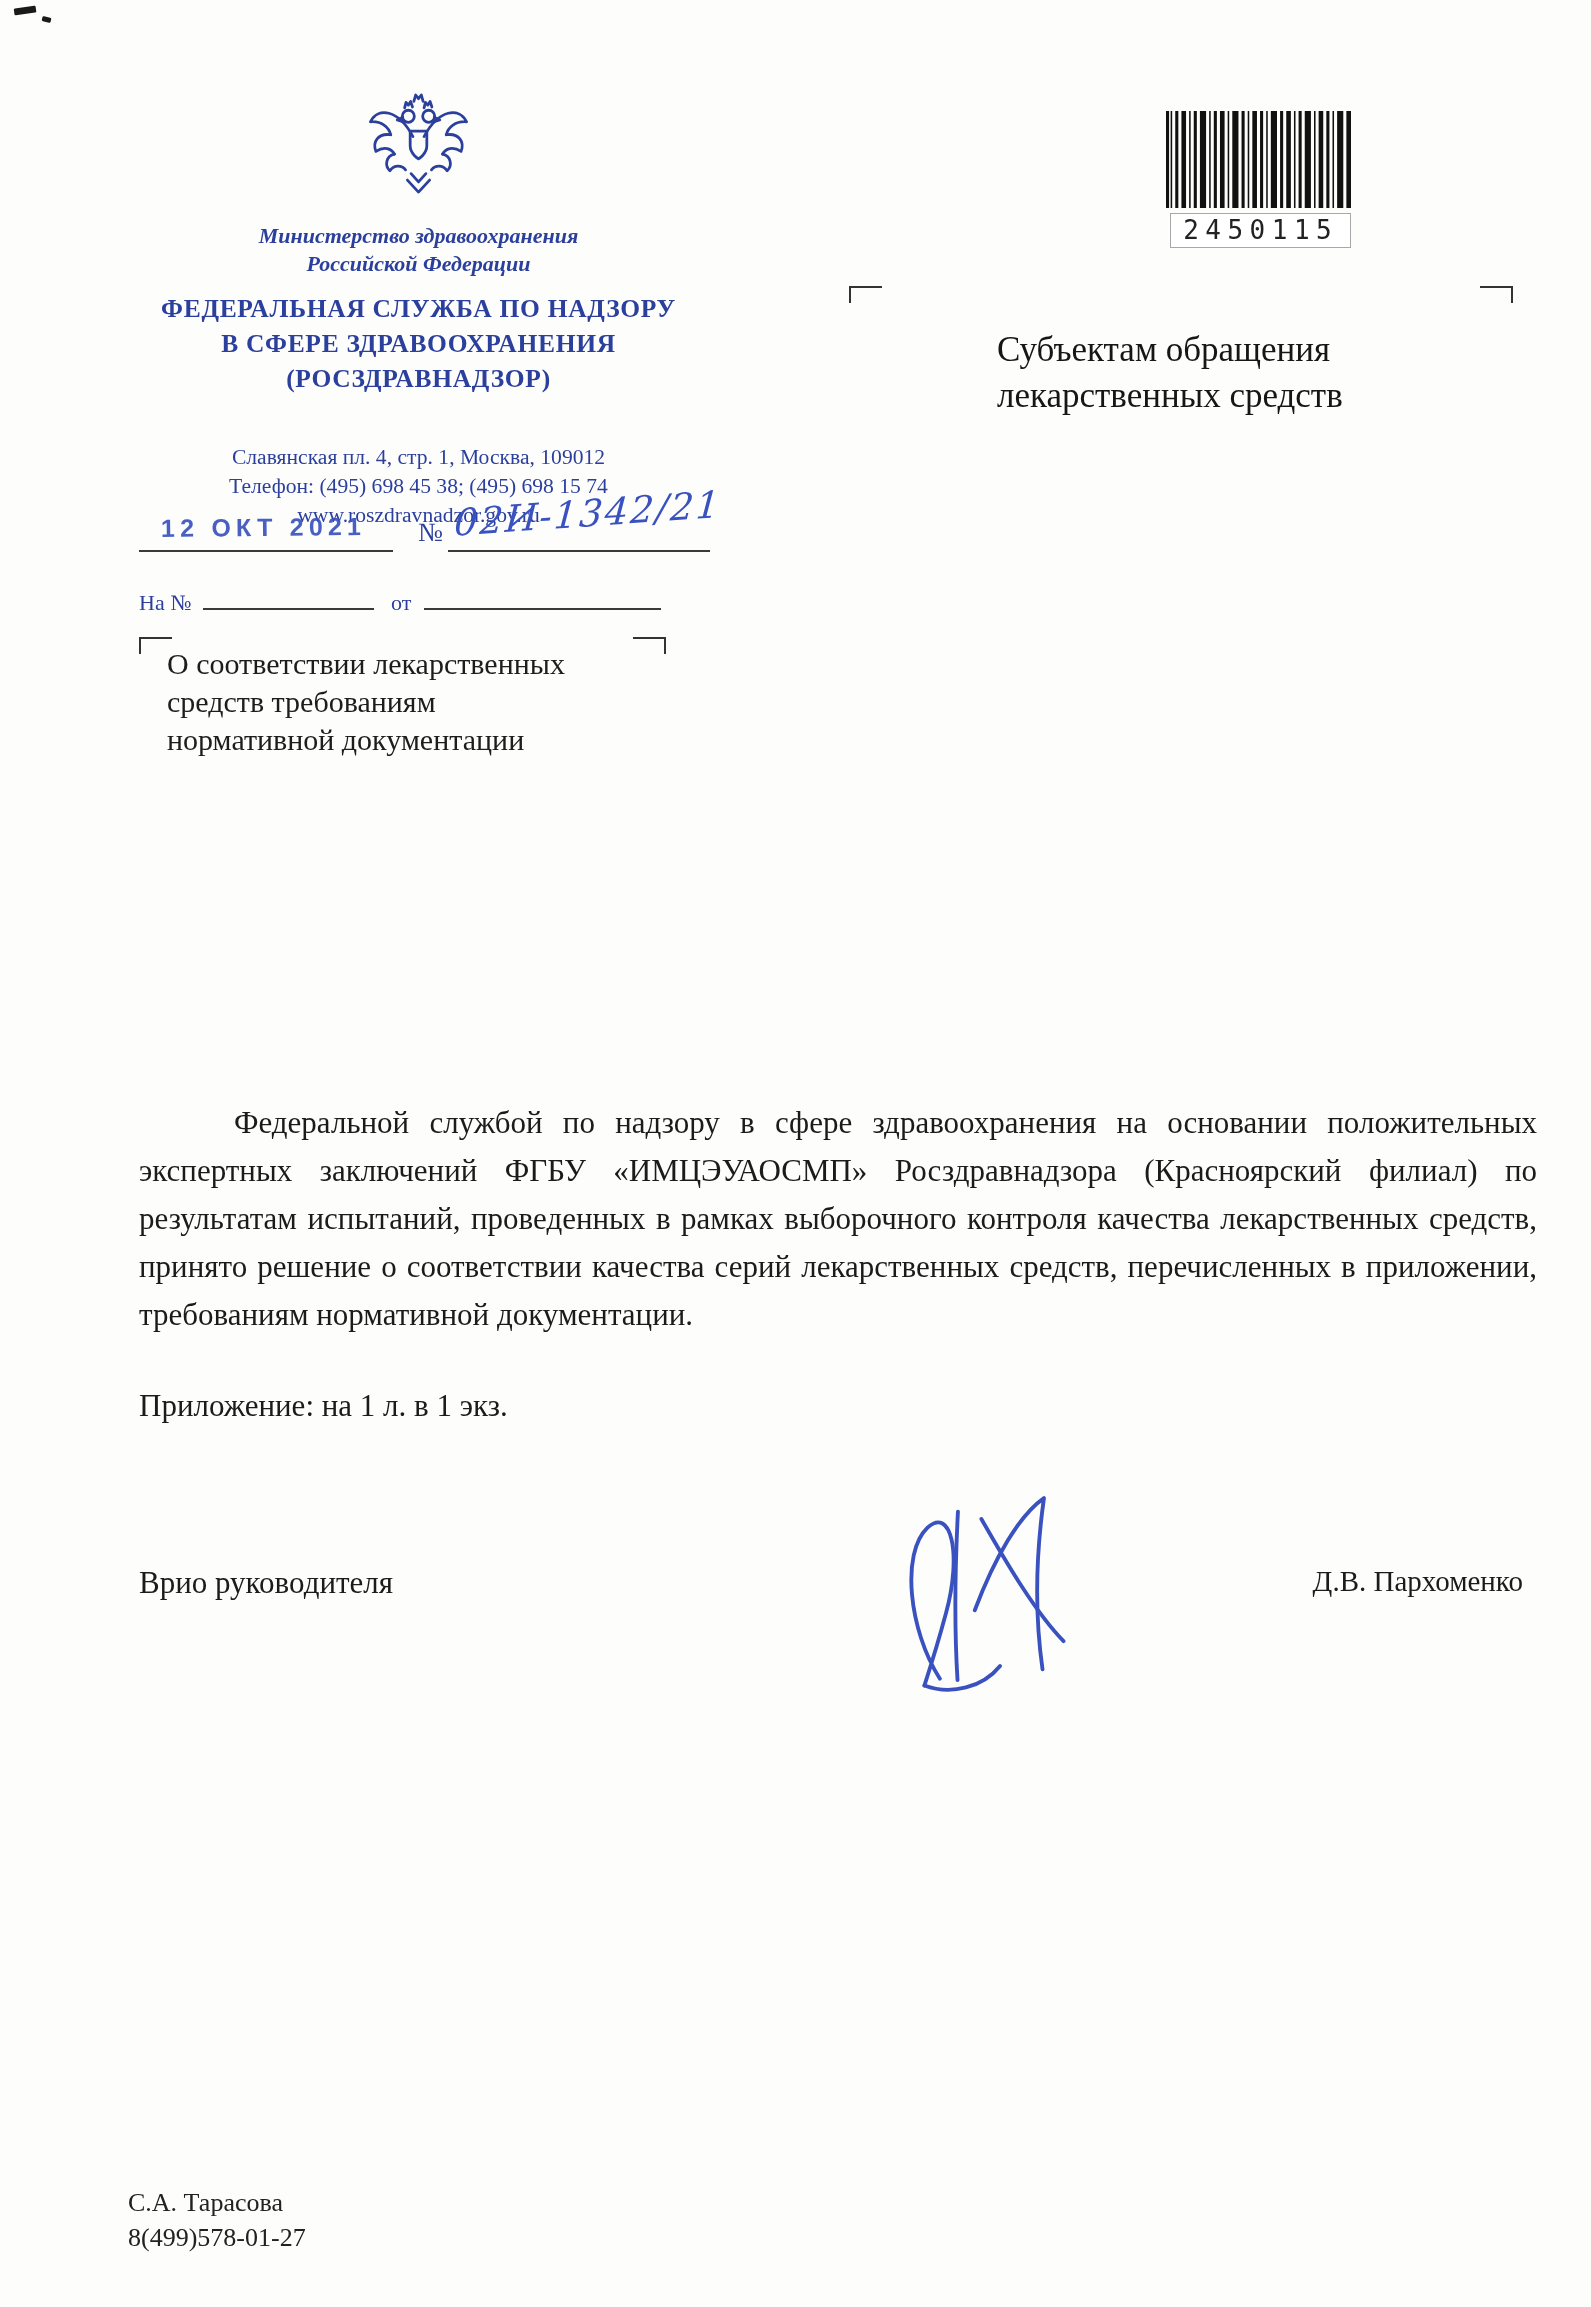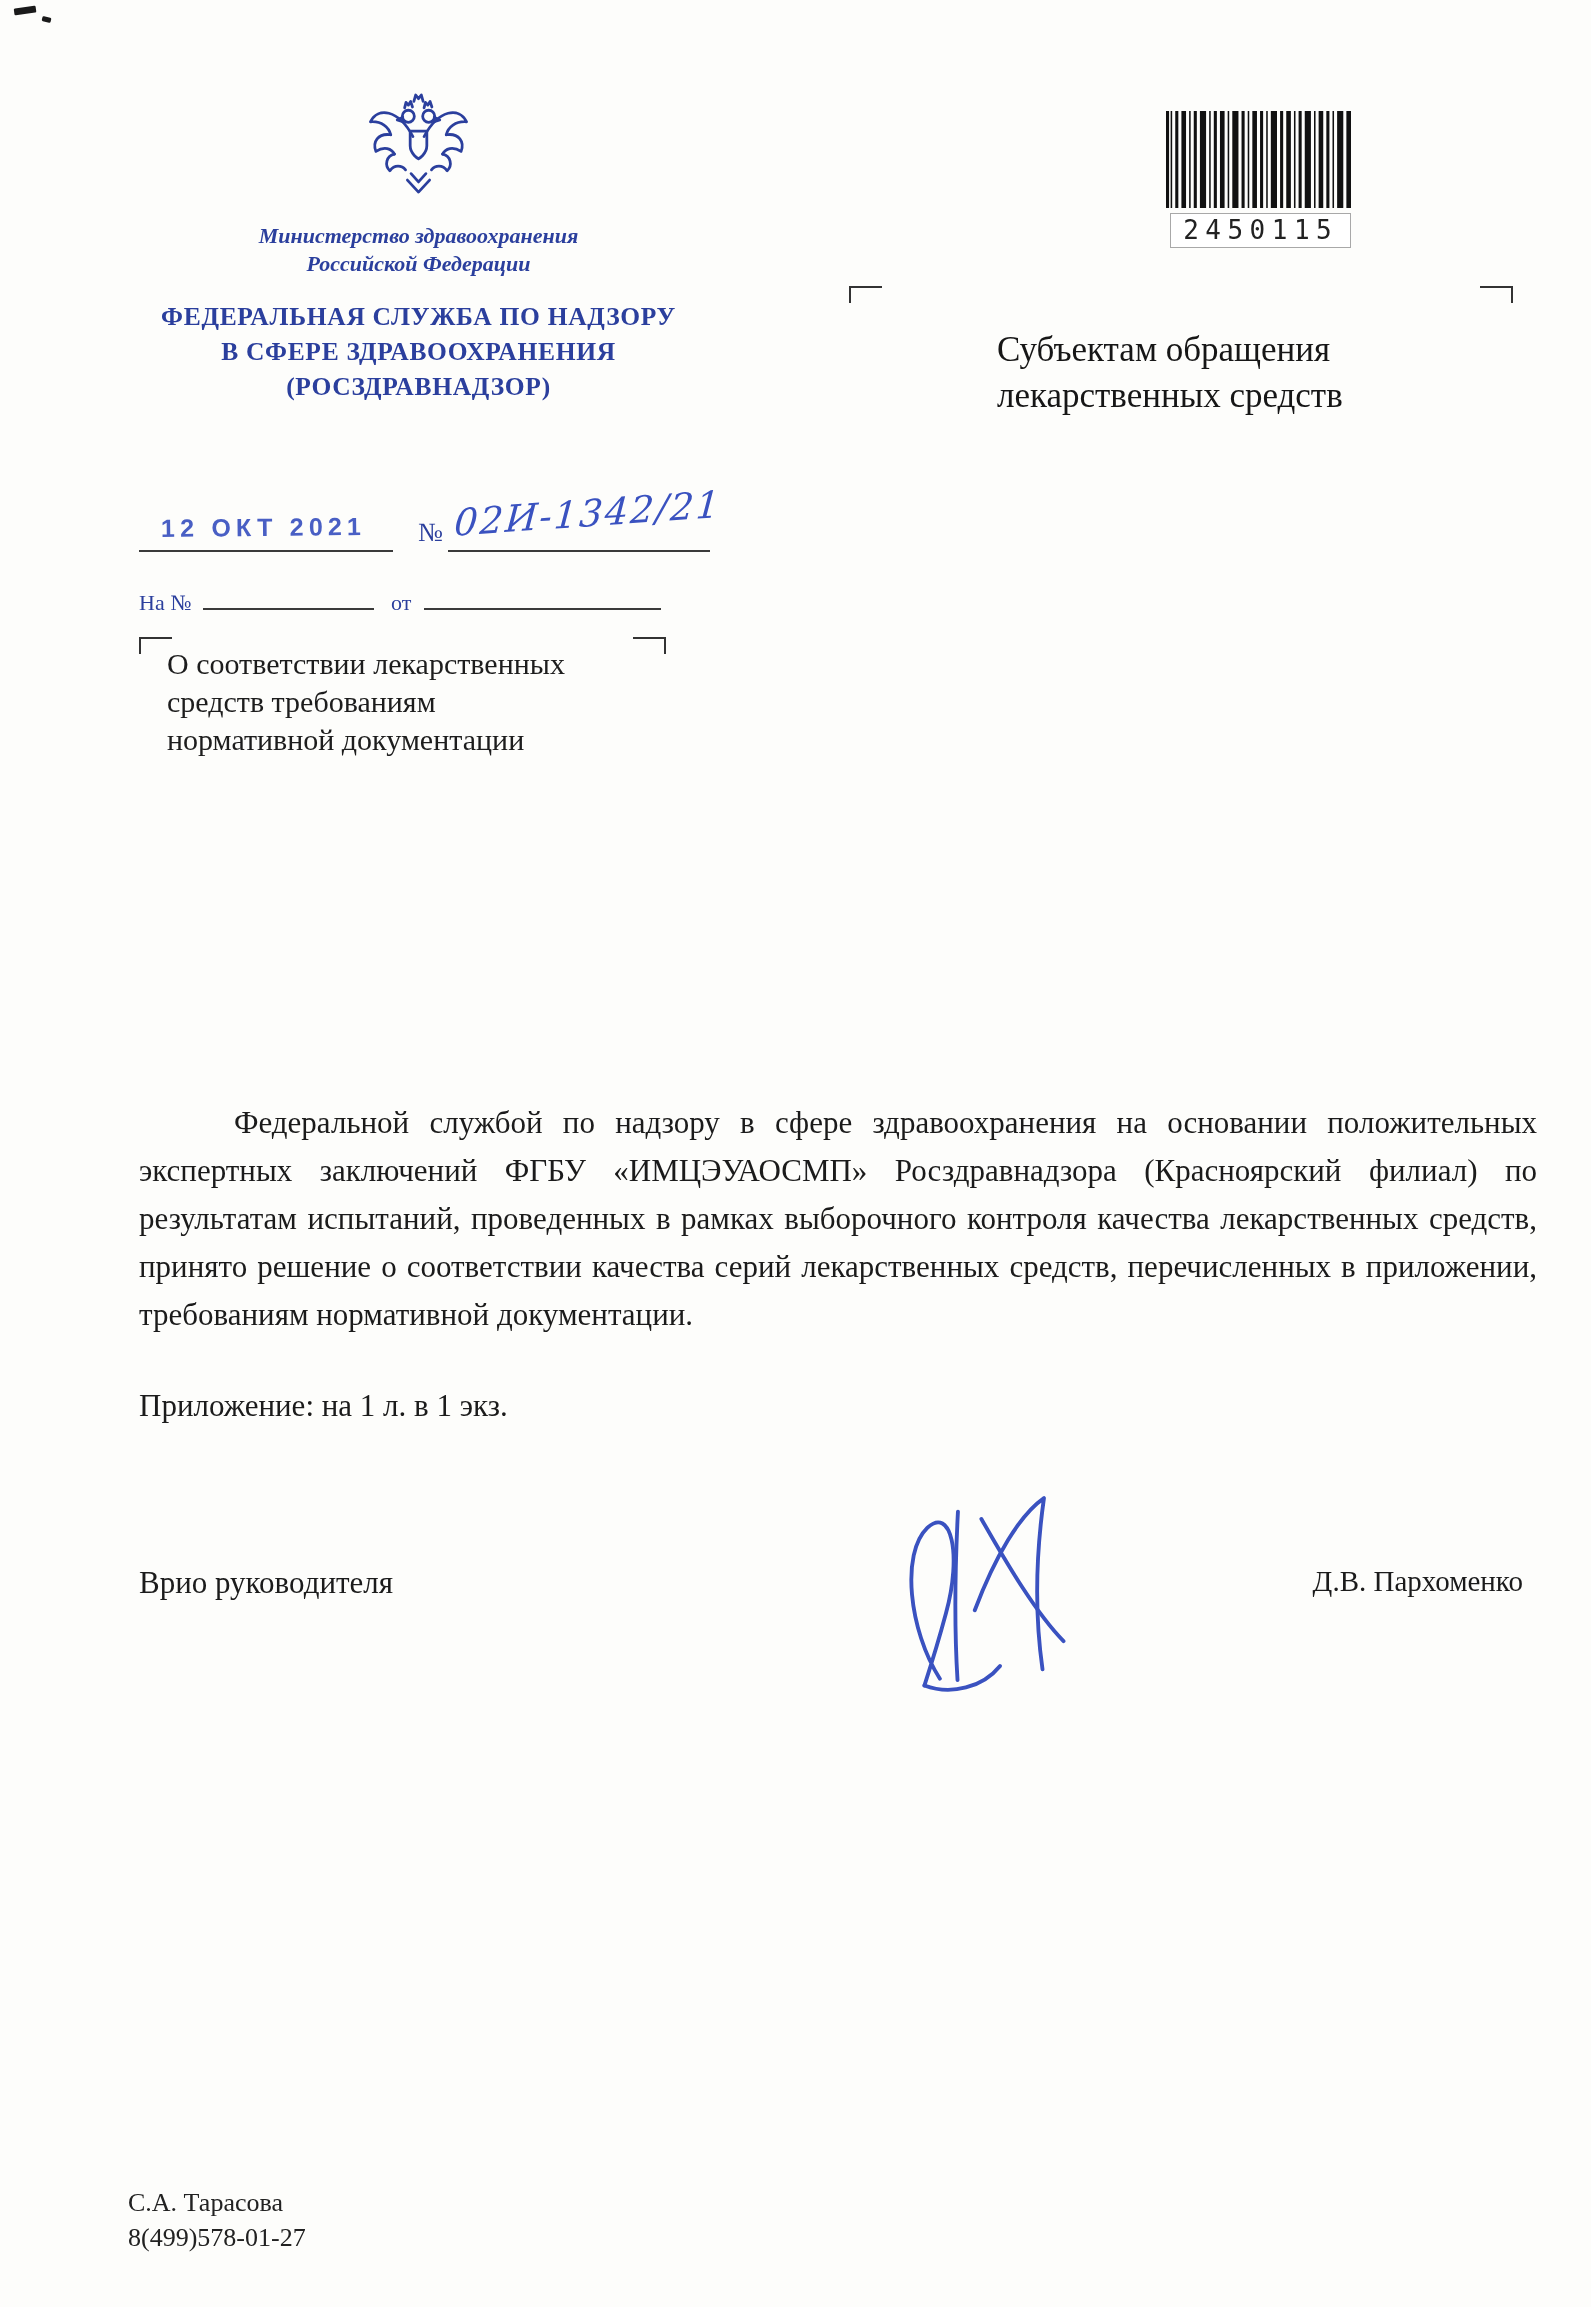--- a/index.html
+++ b/index.html
@@ -23,21 +23,21 @@
   .artifact.a1{left:14.4px;top:6.5px;width:22px;height:6.5px;transform:rotate(-8deg);}
   .artifact.a2{left:42px;top:17px;width:9.2px;height:5.2px;transform:rotate(14deg);}
 
   
   .letterhead{
     position:absolute;left:124px;top:77px;width:589px;
     text-align:center;color:var(--header-blue);
   }
   .emblem{width:111px;height:134px;margin:0 auto;display:block;color:var(--header-blue);}
   .ministry{margin-top:10.5px;font-weight:bold;font-size:22px;line-height:28px;font-style:italic;}
-  .service{margin-top:21px;font-weight:bold;font-size:25.5px;line-height:35px;letter-spacing:0.7px;}
+  .service{margin-top:13px;font-weight:bold;font-size:25.5px;line-height:35px;letter-spacing:0.7px;}
   .hq{margin-top:47px;font-size:21.6px;line-height:29.4px;}
 
   
   .date-row{position:absolute;left:139px;top:509px;width:602px;height:79px;font-size:26px;color:var(--header-blue);}
   .stamp{
     position:absolute;left:22px;top:3.9px;
     font-family:"Liberation Sans", sans-serif;font-weight:700;
     font-size:25px;letter-spacing:5.2px;color:var(--ink-blue);opacity:.92;
     transform:rotate(-0.6deg);white-space:nowrap;
   }
@@ -128,20 +128,25 @@
       </g>
     </svg>
     <div class="ministry">
       <div>Министерство здравоохранения</div>
       <div>Российской Федерации</div>
     </div>
     <div class="service">
       <div>ФЕДЕРАЛЬНАЯ СЛУЖБА ПО НАДЗОРУ</div>
       <div>В СФЕРЕ ЗДРАВООХРАНЕНИЯ</div>
       <div>(РОСЗДРАВНАДЗОР)</div>
+    </div>
+    <div class="hq">
+      <div>Славянская пл. 4, стр. 1, Москва, 109012</div>
+      <div>Телефон: (495) 698 45 38; (495) 698 15 74</div>
+      <div>www.roszdravnadzor.gov.ru</div>
     </div>
   </div>
 
   <div class="barcode-wrap">
     <svg class="barcode" viewBox="0 0 120 60" preserveAspectRatio="none" aria-hidden="true">
       <g fill="#111">
         <rect x="0" y="0" width="2" height="60"></rect>
           <rect x="3" y="0" width="1" height="60"></rect>
         <rect x="6" y="0" width="2" height="60"></rect>
           <rect x="10" y="0" width="3" height="60"></rect>

